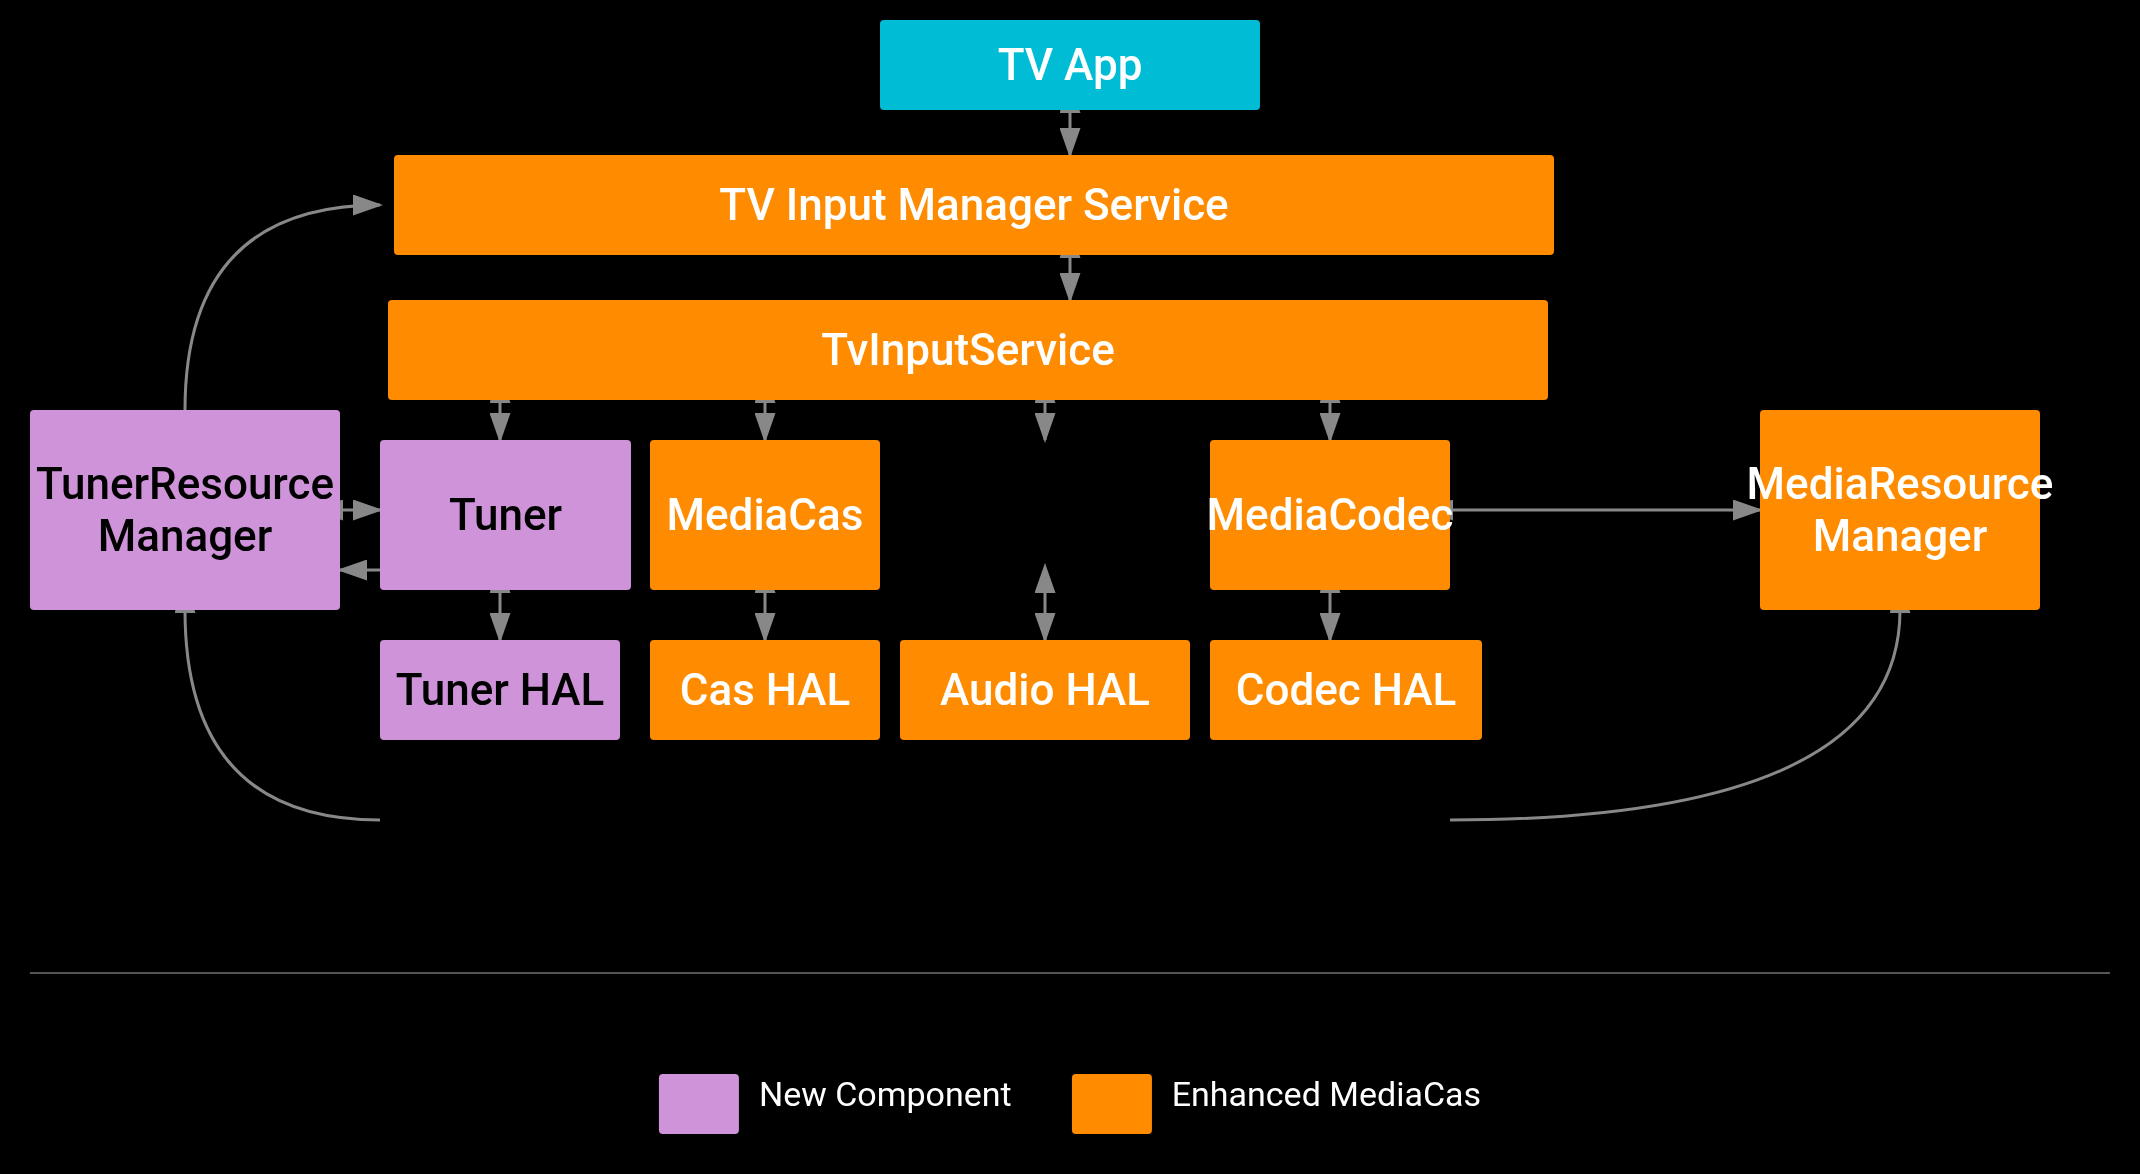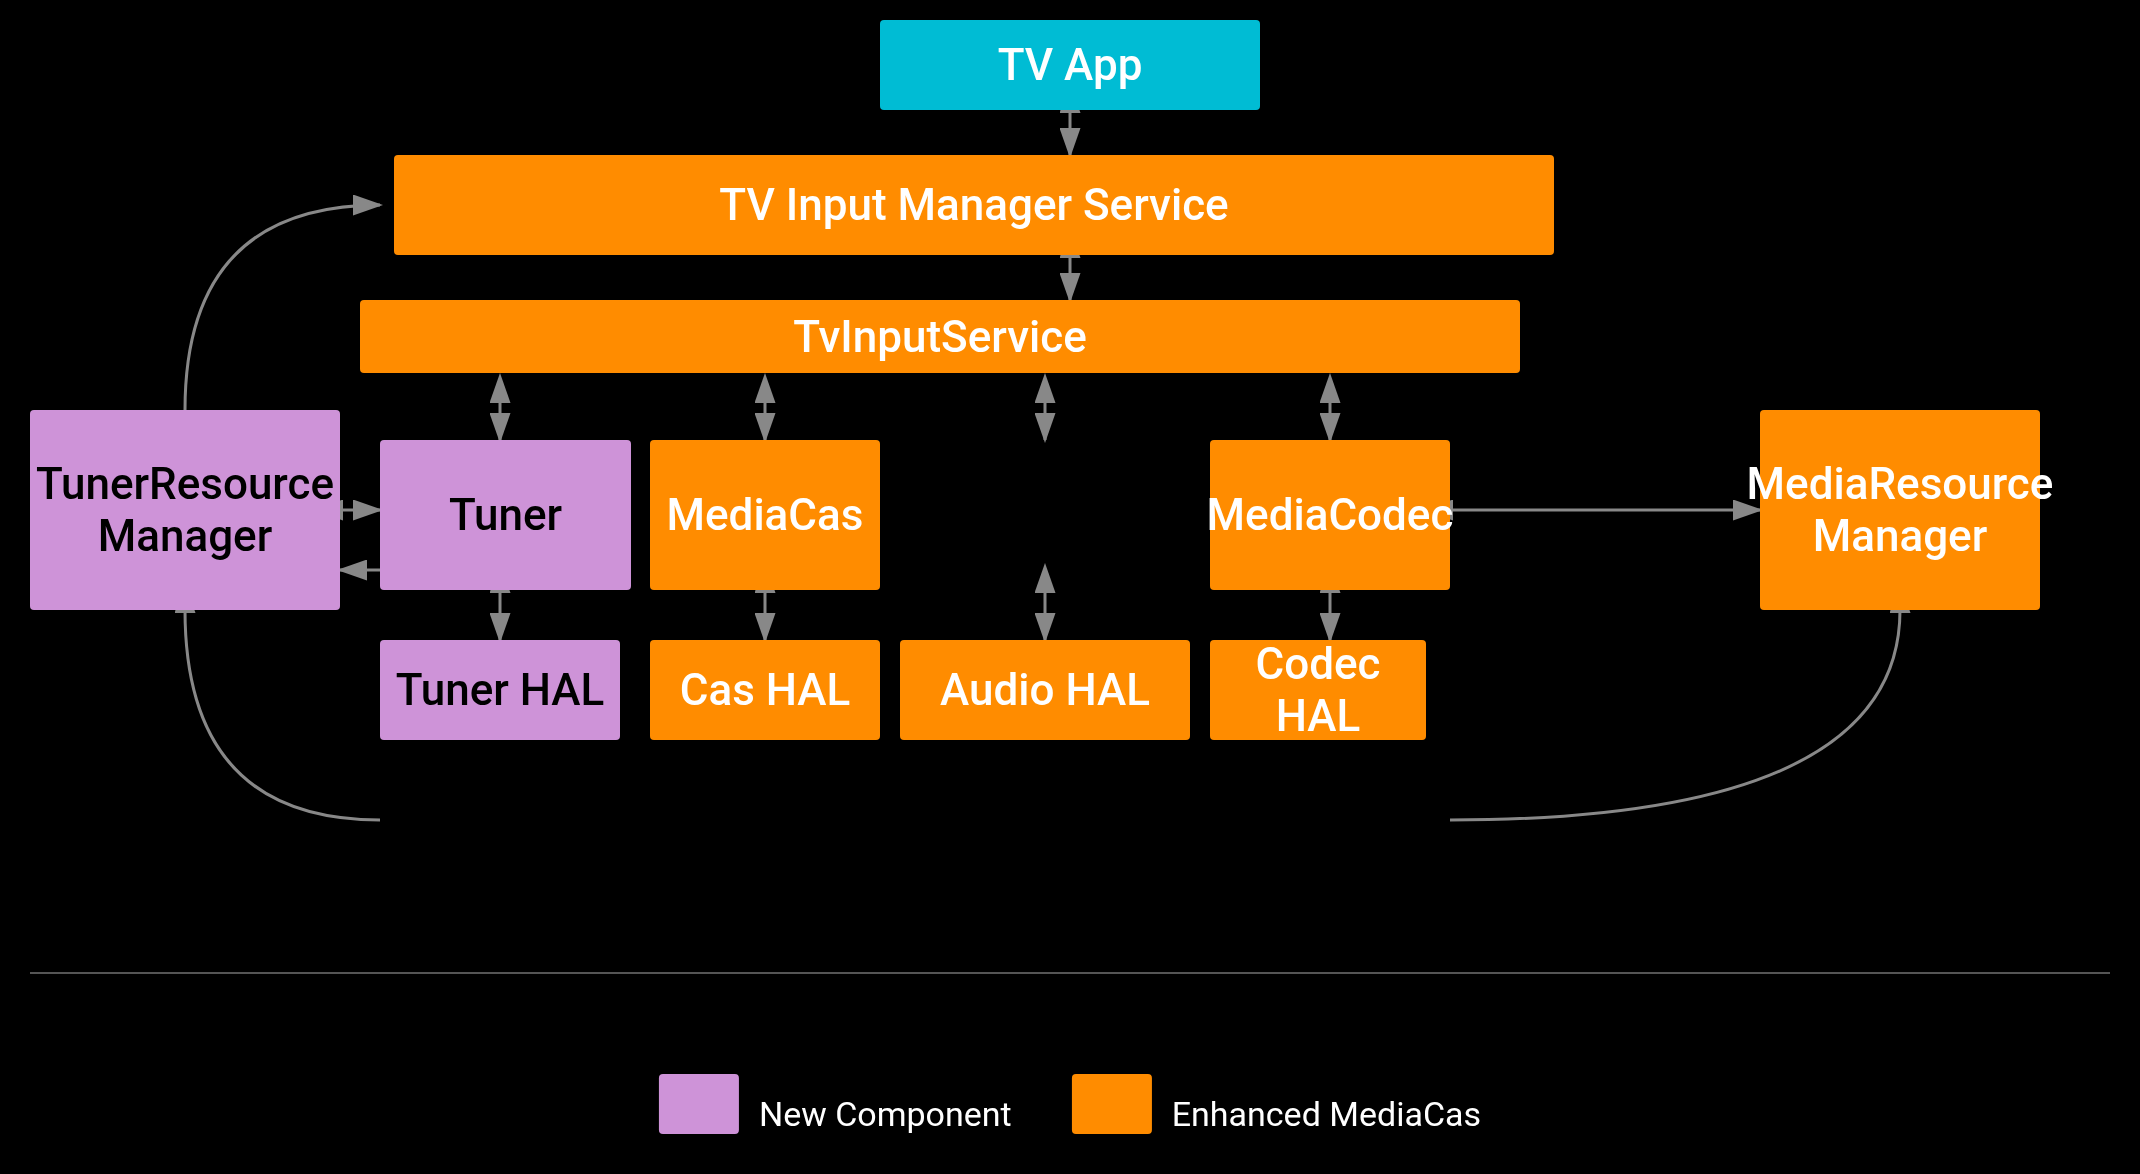--- a/index.html
+++ b/index.html
@@ -44,22 +44,22 @@
     }
 
     
     .tv-input-manager {
       left: 380px; top: 155px;
       width: 1160px; height: 100px; margin-left: 14px;
     }
 
     
     .tv-input-service {
-      left: 360px; top: 300px;
-      width: 1160px; height: 73px;
+      left: 388px; top: 300px;
+      width: 1160px; height: 100px;
     }
 
     
     .tuner {
       left: 380px; top: 440px;
       width: 251px; height: 150px;
     }
 
     
     .media-cas {
@@ -105,37 +105,37 @@
 
     
     .audio-hal {
       left: 900px; top: 640px;
       width: 290px; height: 100px;
     }
 
     
     .codec-hal {
       left: 1210px; top: 640px;
-      width: 216px; height: 100px;
+      width: 272px; height: 100px;
     }
 
     
     .legend {
       position: absolute;
       bottom: 40px;
       left: 50%;
       transform: translateX(-50%);
       display: flex;
       align-items: center;
       gap: 60px;
     }
 
     .legend-item {
       display: flex;
-      align-items: flex-end;
+      align-items: flex-start;
       gap: 20px;
     }
 
     .legend-box {
       width: 80px;
       height: 60px;
       border-radius: 4px;
     }
 
     .legend-text {

